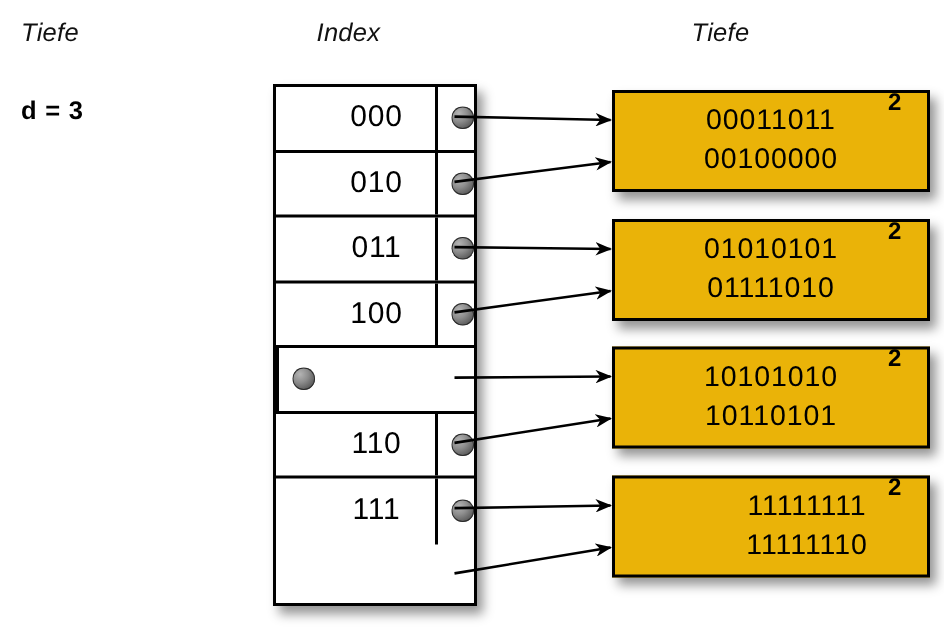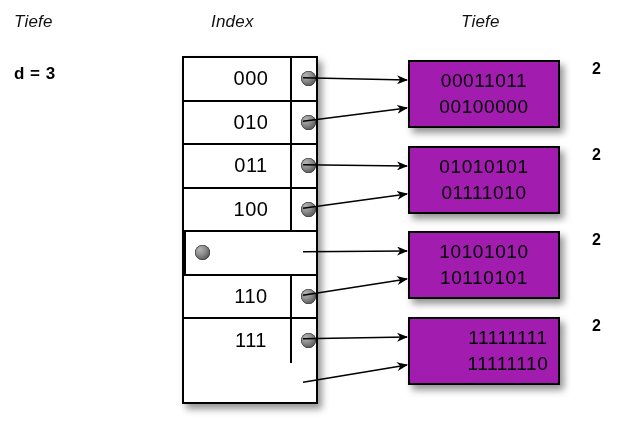--- a/index.html
+++ b/index.html
@@ -95,24 +95,24 @@
     height: 15px;
     border-radius: 50%;
     background: radial-gradient(circle at 33% 30%, #b4b4b4 0%, #8d8d8d 38%, #5e5e5e 72%, #3a3a3a 100%);
     box-shadow: 0 0 0 0.6px #2b2b2b inset;
   }
 
   
   .page-box {
     position: absolute;
     left: 408px;
-    width: 152px;
+    width: 212px;
     height: 68px;
     box-sizing: border-box;
-    background: #a21caf;
+    background: #eab308;
     border: 2.4px solid #000;
     box-shadow: 4px 5px 7px rgba(0,0,0,0.42);
     display: flex;
     flex-direction: column;
     align-items: center;
     justify-content: center;
   }
   .page-line {
     font-size: 19px;
     letter-spacing: 0.6px;

